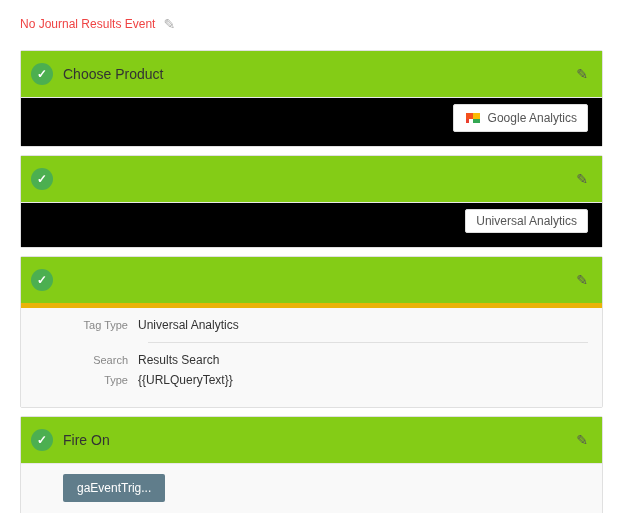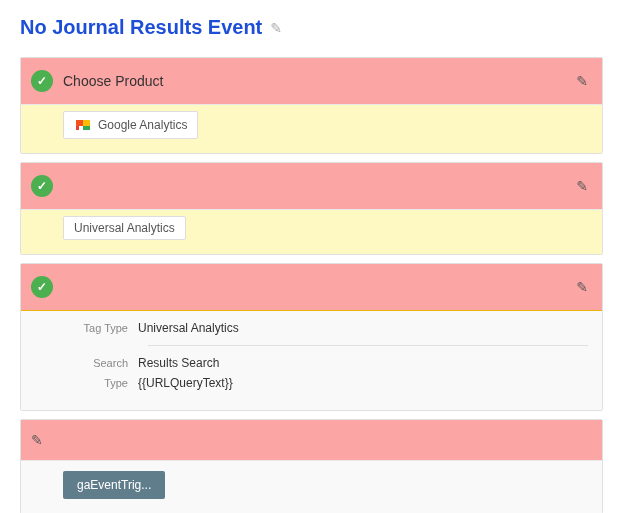--- a/index.html
+++ b/index.html
@@ -17,44 +17,44 @@
     }
 
     .page-title-row {
       display: flex;
       align-items: center;
       margin-bottom: 18px;
       gap: 8px;
     }
 
     .page-title {
-      font-size: 20px;
-      font-weight: 700;
-      color: #1d4ed8;
+      font-size: 12px;
+      font-weight: 400;
+      color: #ef4444;
     }
 
     .edit-icon-inline {
       color: #aaa;
       font-size: 14px;
       cursor: pointer;
     }
 
     .section {
       border: 1px solid #e0e0e0;
       border-radius: 2px;
       margin-bottom: 8px;
       background: #fff;
     }
 
     .section-header {
       display: flex;
       align-items: center;
       justify-content: space-between;
       padding: 12px 14px 12px 10px;
-      background: #fca5a5;
+      background: #84cc16;
     }
 
     .section-header-left {
       display: flex;
       align-items: center;
       gap: 10px;
     }
 
     .check-icon {
       width: 22px;
@@ -82,22 +82,23 @@
 
     .pencil-icon {
       color: #555;
       font-size: 14px;
       cursor: pointer;
     }
 
     
     .section-body {
       padding: 6px 14px 14px 42px;
-      background: #fef9c3;
+      background: #000000;
       border-top: 1px solid #e8e8e8;
+      text-align: right;
     }
 
     
     .product-chip {
       display: inline-flex;
       align-items: center;
       gap: 6px;
       border: 1px solid #ddd;
       border-radius: 2px;
       padding: 4px 10px;
@@ -114,21 +115,21 @@
       padding: 4px 10px;
       background: #fff;
       font-size: 12px;
       color: #555;
     }
 
     
     .configure-body {
       padding: 10px 14px 14px 42px;
       background: #f9f9f9;
-      border-top: 1px solid #eab308;
+      border-top: 5px solid #eab308;
     }
 
     .config-row {
       display: flex;
       align-items: baseline;
       margin-bottom: 6px;
     }
 
     .config-label {
       width: 75px;
@@ -245,19 +246,23 @@
 
       <div class="config-row">
         <span class="config-label">Type</span>
         <span class="config-value">{{URLQueryText}}</span>
       </div>
     </div>
   </div>
 
   <div class="section">
     <div class="section-header">
+      <div class="section-header-left">
+        <div class="check-icon"></div>
+        <span class="section-title">Fire On</span>
+      </div>
       <span class="pencil-icon">✎</span>
     </div>
     <div class="fire-on-body">
       <button class="trigger-btn">gaEventTrig...</button>
     </div>
   </div>
 </div>
 
 </body></html>

